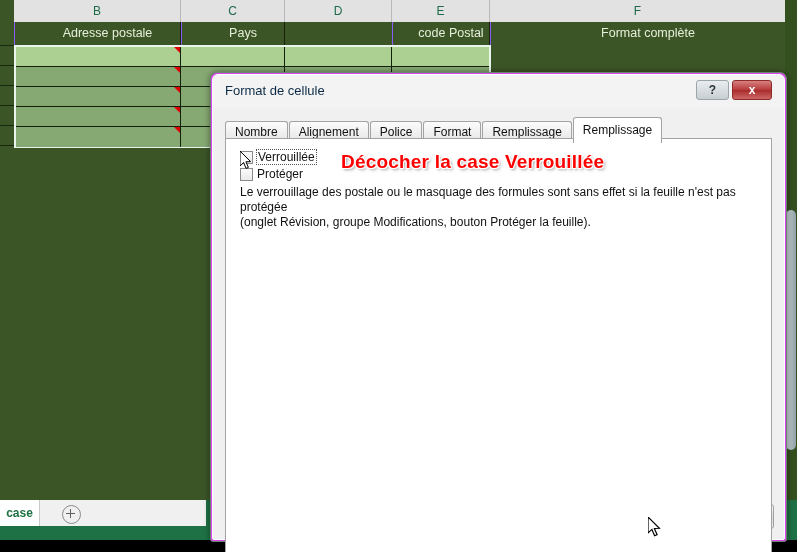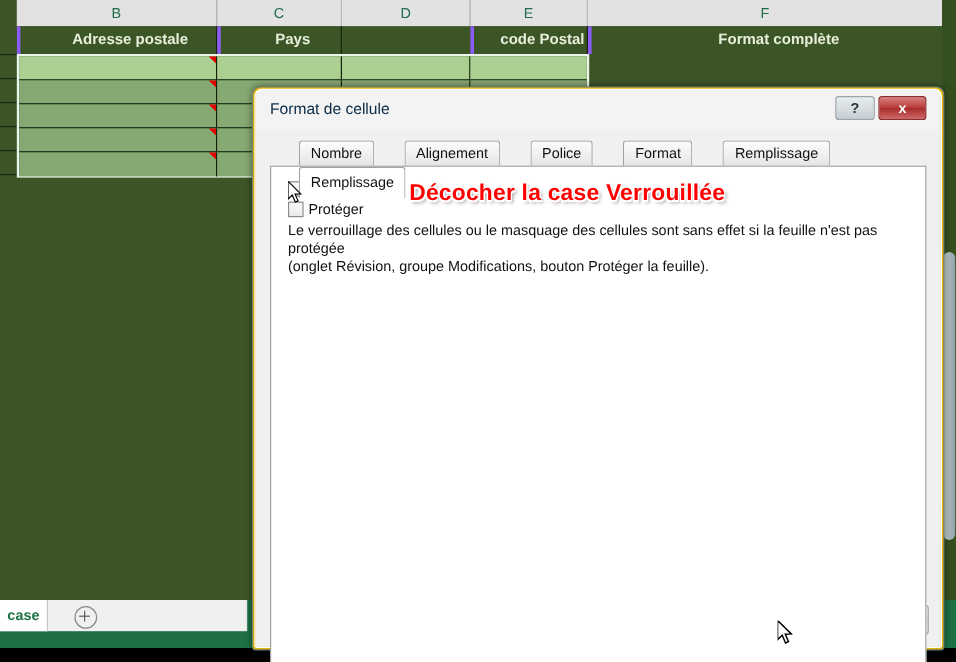--- a/index.html
+++ b/index.html
@@ -33,25 +33,25 @@
   
   #titlerow{
     position:absolute;left:0;top:22px;height:23px;width:797px;
     background:#3c5527;
   }
   .titlecell{
     position:absolute;top:0;height:23px;
     background:#3c5527;
     color:#e6efd9;
     font-size:12.5px;
-    font-weight:bold;
+    font-weight:normal;
     text-align:center;
     line-height:23px;
     box-sizing:border-box;
-    border-left:3px solid #8b5cf6;
+    border-left:1px solid #8b5cf6;
     border-right:1px solid #16220c;
     overflow:hidden;
     white-space:nowrap;
     padding-left:20px;
   }
   
   #datablock{
     position:absolute;left:14px;top:45px;width:477px;height:103px;
     border:2px solid #e9f5ea;
     box-sizing:border-box;
@@ -127,21 +127,21 @@
   }
 
   
   #blackband{
     position:absolute;left:0;bottom:0;width:797px;height:12px;background:#000;
   }
 
   
   #dialog{
     position:absolute;left:210px;top:72px;width:577px;height:470px;
-    background:#eab308;
+    background:#d946ef;
     border:1px solid #6f8470;
     border-radius:7px 7px 3px 3px;
     box-shadow:0 0 6px rgba(0,0,0,.45);
     box-sizing:border-box;
   }
   #dlgframe{
     position:absolute;left:1px;top:1px;right:1px;bottom:1px;
     border:1px solid #ffffff;
     border-radius:6px 6px 2px 2px;
     background:linear-gradient(to bottom,#f3f3f3 0px,#f3f3f3 33px,#f0f0f0 34px,#f0f0f0 100%);
@@ -185,21 +185,20 @@
     height:22px;line-height:21px;
     padding:0 9px;
     margin-right:1px;
     font-size:12px;color:#111;
     background:linear-gradient(to bottom,#fcfcfc,#e4e4e4);
     border:1px solid #a3a3a3;
     border-bottom:none;
     border-radius:3px 3px 0 0;
     box-sizing:border-box;
     vertical-align:bottom;
-    margin-left:24px;
   }
   .tab.active{
     height:26px;line-height:25px;
     background:#ffffff;
     border-color:#a3a3a3;
     position:relative;
     z-index:3;
     top:0;
   }
   
@@ -375,21 +374,21 @@
         <span class="chklabel focused">Verrouillée</span>
         <span id="annot">Décocher la case Verrouillée</span>
       </div>
 
       <div class="chkrow" style="top:28px;">
         <span class="chkbox"></span>
         <span class="chklabel">Protéger</span>
       </div>
 
       <div id="desc">
-        <div>Le verrouillage des cellules ou le masquage des cellules sont sans effet si la feuille n'est pas protégée</div>
+        <div>Le verrouillage des postale ou le masquage des formules sont sans effet si la feuille n'est pas protégée</div>
         <div>(onglet Révision, groupe Modifications, bouton Protéger la feuille).</div>
       </div>
     </div>
 
     <div class="dbtn" id="okbtn">OK</div>
     <div class="dbtn" id="cancelbtn">Annuler</div>
   </div>
 </div>
 
 <div class="cursor" style="left:240px;top:151px;">

